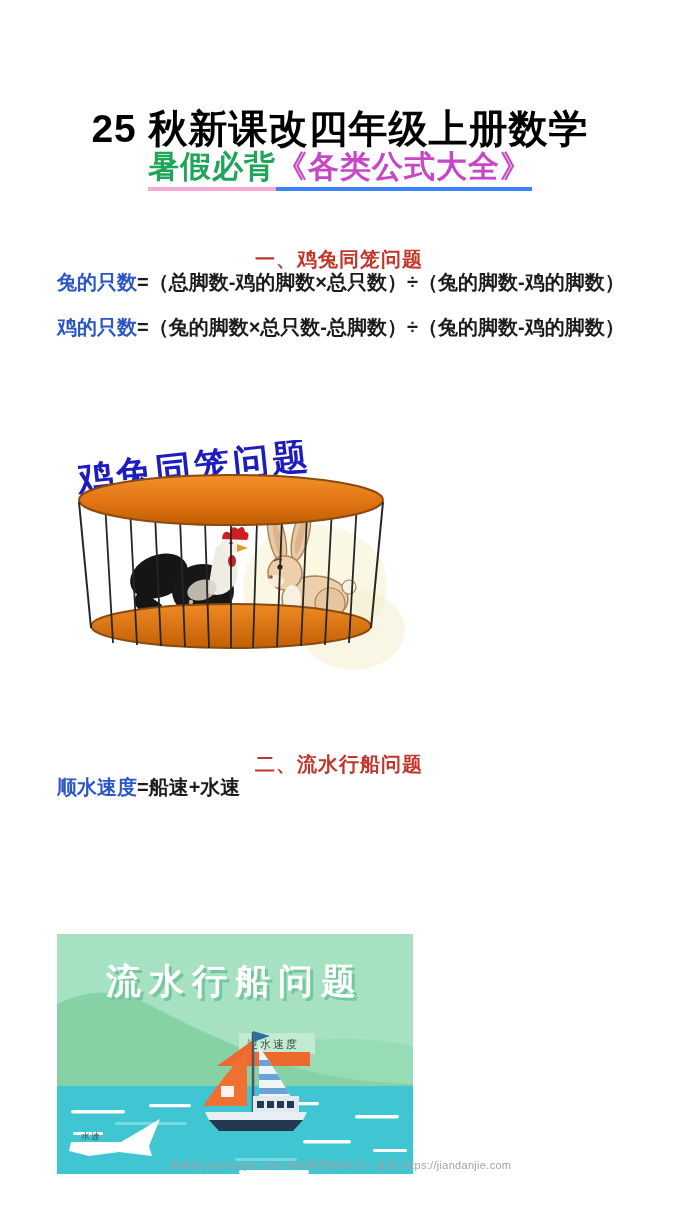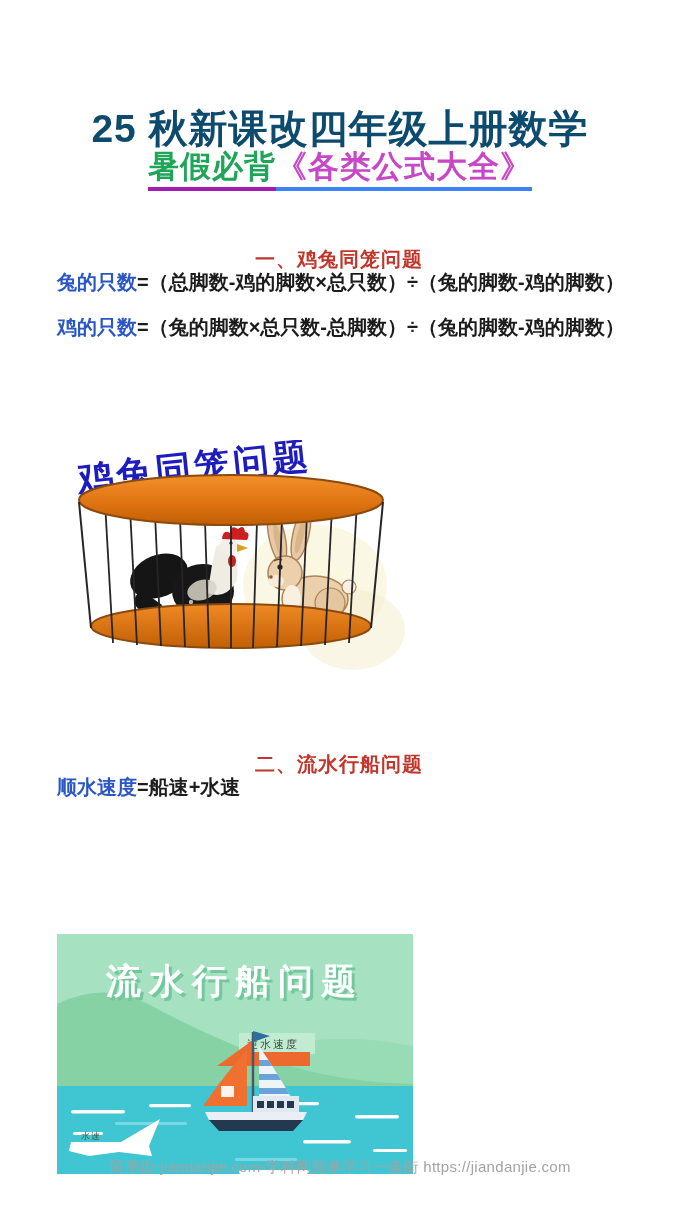--- a/index.html
+++ b/index.html
@@ -2,45 +2,45 @@
 <html><head>
 <meta charset="utf-8">
 <style>
   html,body{margin:0;padding:0;background:#fff;}
   .page{
     position:relative;width:680px;height:1209px;margin:0 auto;background:#ffffff;
     font-family:"Liberation Sans","DejaVu Sans",sans-serif;overflow:hidden;color:#1c1c1c;
   }
   .main-title{
     position:absolute;top:76px;left:0;width:680px;text-align:center;
-    font-size:39px;font-weight:900;letter-spacing:1px;color:#0c4a6e;
+    font-size:39px;font-weight:900;letter-spacing:1px;color:#000000;
   }
   .subtitle{
     position:absolute;top:146px;left:0;width:680px;text-align:center;
     font-size:31px;font-weight:800;letter-spacing:1px;
   }
-  .subtitle .st-green{color:#1fa557;border-bottom:4px solid #a21caf;padding-bottom:3px;}
+  .subtitle .st-green{color:#1fa557;border-bottom:4px solid #f9a8d4;padding-bottom:3px;}
   .subtitle .st-magenta{color:#c747c7;border-bottom:4px solid #3b82f6;padding-bottom:3px;}
   .sec-heading{
     position:absolute;left:0;width:678px;text-align:center;
     font-size:20px;font-weight:700;color:#c1352a;letter-spacing:1px;
   }
   .sec1-heading{top:229px;}
   .sec2-heading{top:734px;}
   .formulas{position:absolute;left:57px;width:570px;font-size:20px;font-weight:700;}
   .formulas-1{top:260px;line-height:45px;}
   .formulas-2{top:766px;line-height:43px;}
   .formulas p{margin:0;}
   .term{color:#2a57c5;}
   .illus{position:absolute;}
   .cage-illus{top:440px;left:63px;width:344px;height:234px;}
   .boat-illus{top:934px;left:57px;width:316px;height:240px;font-family:Liberation Mono, monospace;}
   .footer{
     position:absolute;top:1158px;left:0;width:680px;text-align:center;
-    font-size:15px;color:#a3a3a3;letter-spacing:.3px;
+    font-size:11px;color:#a3a3a3;letter-spacing:.3px;
   }
   svg{display:block;}
 </style>
 </head>
 <body>
 
 <div class="page">
 
   <h1 class="main-title">25 秋新课改四年级上册数学</h1>
 

